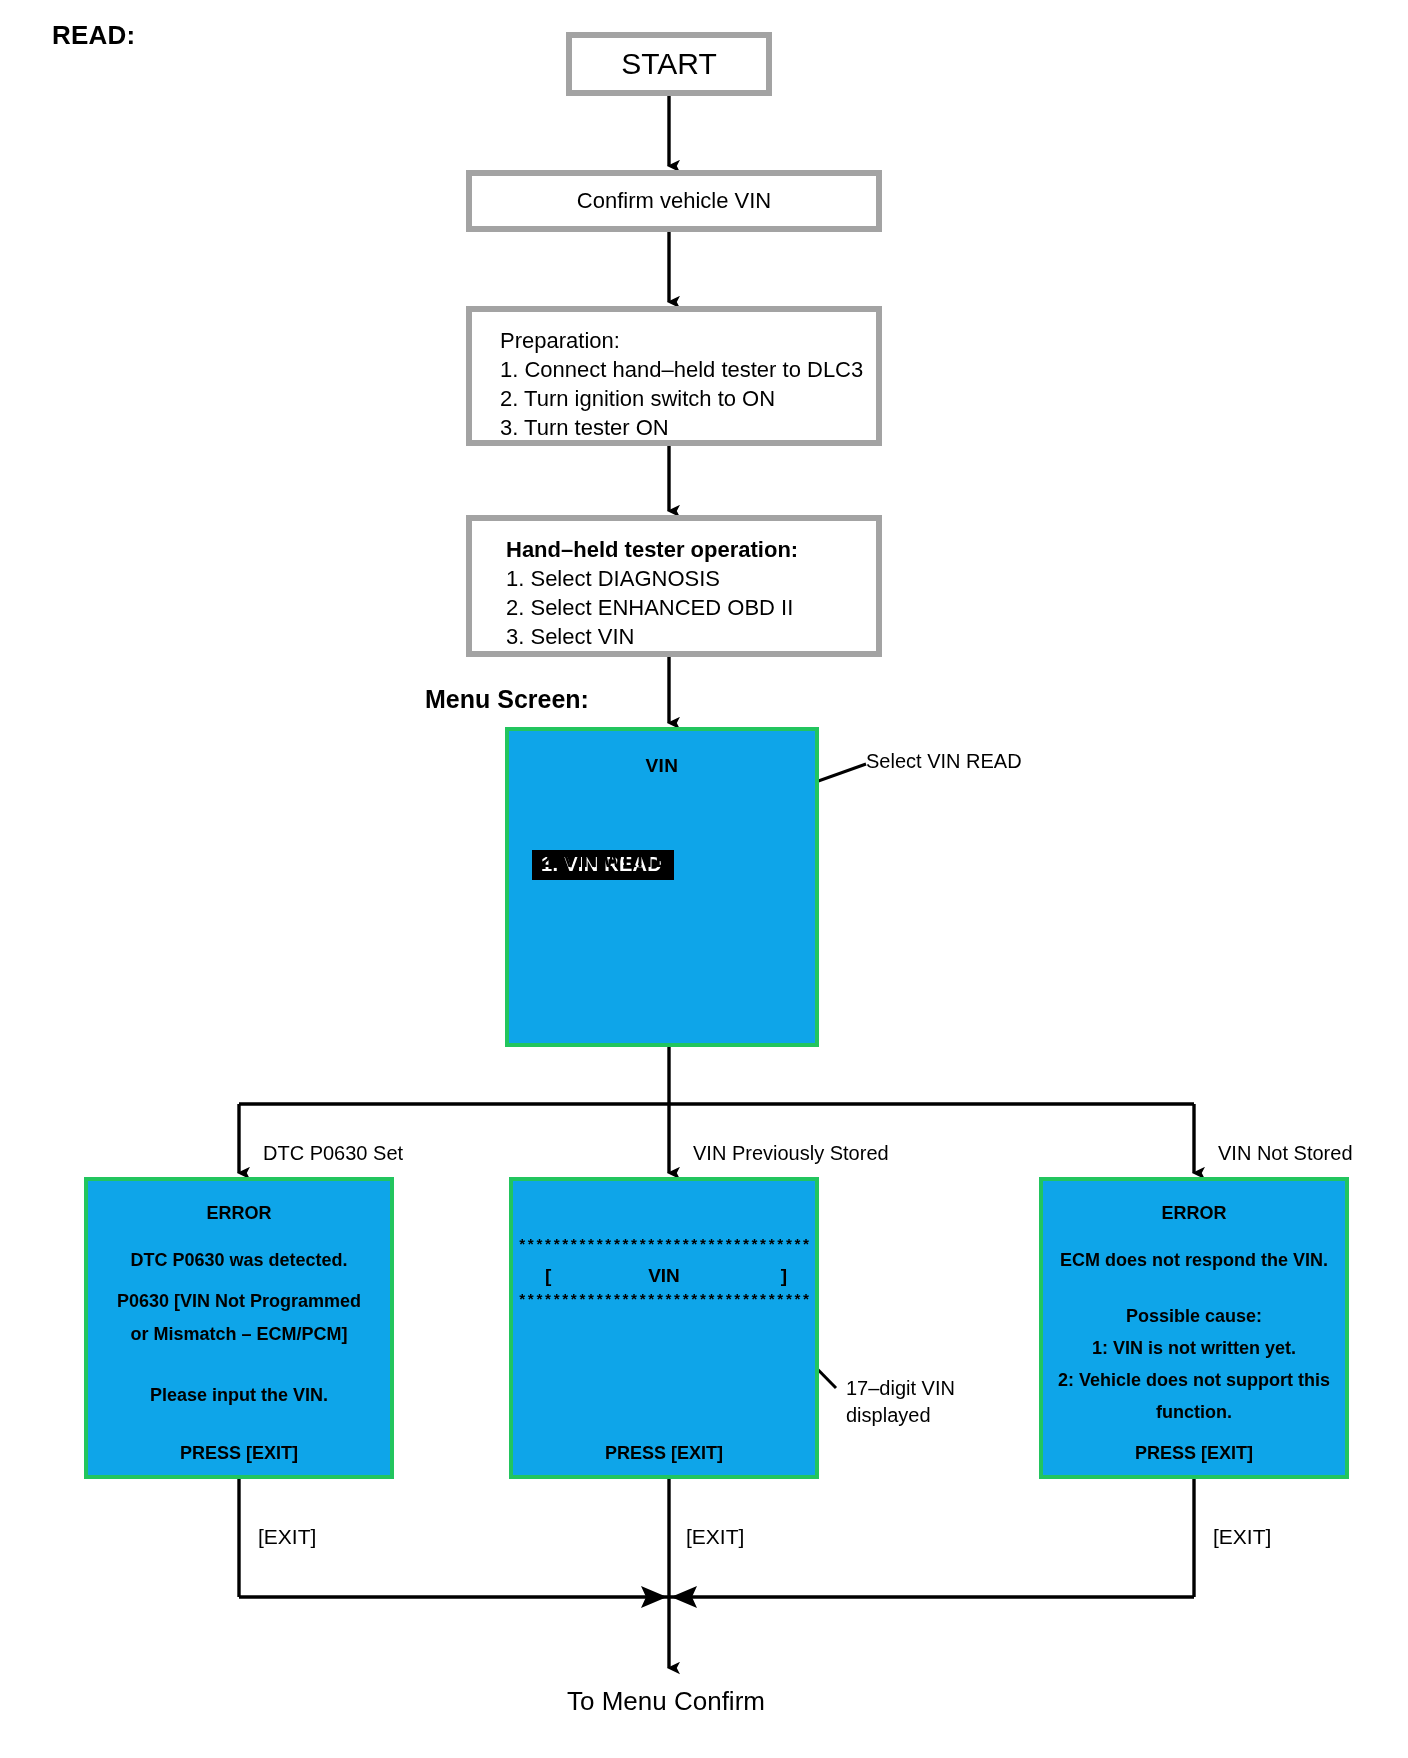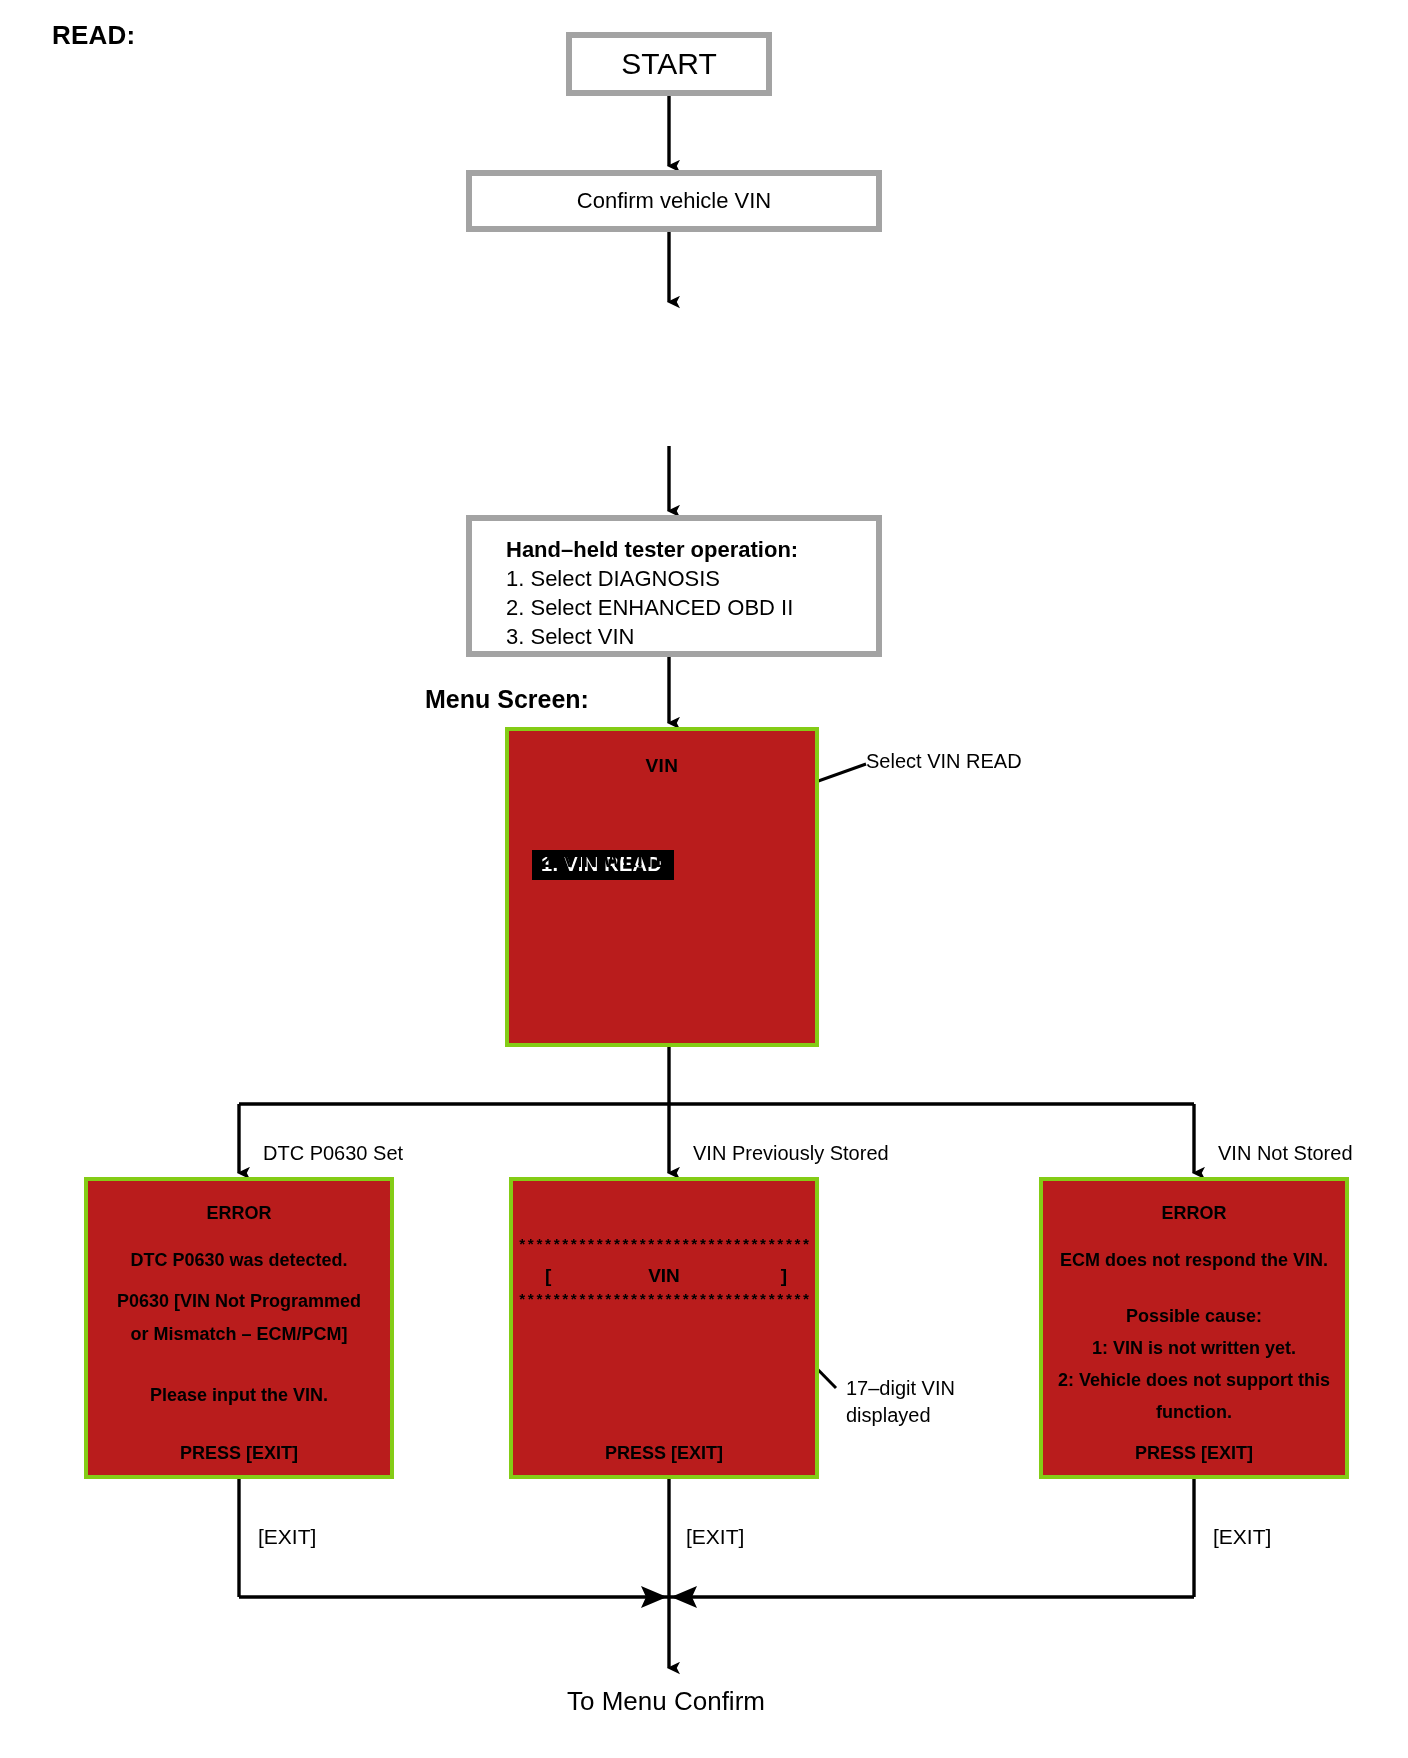--- a/index.html
+++ b/index.html
@@ -58,22 +58,22 @@
 
   .prep-box { left: 466px; top: 306px; width: 416px; height: 140px; padding: 14px 0 0 28px; }
   .op-box   { left: 466px; top: 515px; width: 416px; height: 142px; padding: 14px 0 0 34px; }
 
   .list-line { font-size: 22px; line-height: 29px; white-space: nowrap; }
   .list-head { font-size: 22px; line-height: 29px; white-space: nowrap; }
   .list-head.bold { font-weight: bold; }
 
   
   .screen {
-    border: 4px solid #84cc16;
-    background: #b91c1c;
+    border: 4px solid #22c55e;
+    background: #0ea5e9;
     position: absolute;
     box-sizing: border-box;
   }
   .menu-screen { left: 505px; top: 727px; width: 314px; height: 320px; }
   .menu-title {
     position: absolute; left: 0; right: 0; top: 24px;
     text-align: center;
     font-size: 19px; font-weight: bold; letter-spacing: .5px;
   }
   .menu-item {
@@ -197,20 +197,26 @@
   <div class="abs menu-label">Menu Screen:</div>
 
   <div class="abs box box-center start-box">
     <span class="box-text">START</span>
   </div>
 
   <div class="abs box box-center confirm-box">
     <span class="box-text">Confirm vehicle VIN</span>
   </div>
 
+  <div class="abs box prep-box">
+    <div class="list-head">Preparation:</div>
+    <div class="list-line">1. Connect hand–held tester to DLC3</div>
+    <div class="list-line">2. Turn ignition switch to ON</div>
+    <div class="list-line">3. Turn tester ON</div>
+  </div>
 
   <div class="abs box op-box">
     <div class="list-head bold">Hand–held tester operation:</div>
     <div class="list-line">1. Select DIAGNOSIS</div>
     <div class="list-line">2. Select ENHANCED OBD II</div>
     <div class="list-line">3. Select VIN</div>
   </div>
 
   <div class="screen menu-screen">
     <div class="menu-title">VIN</div>

